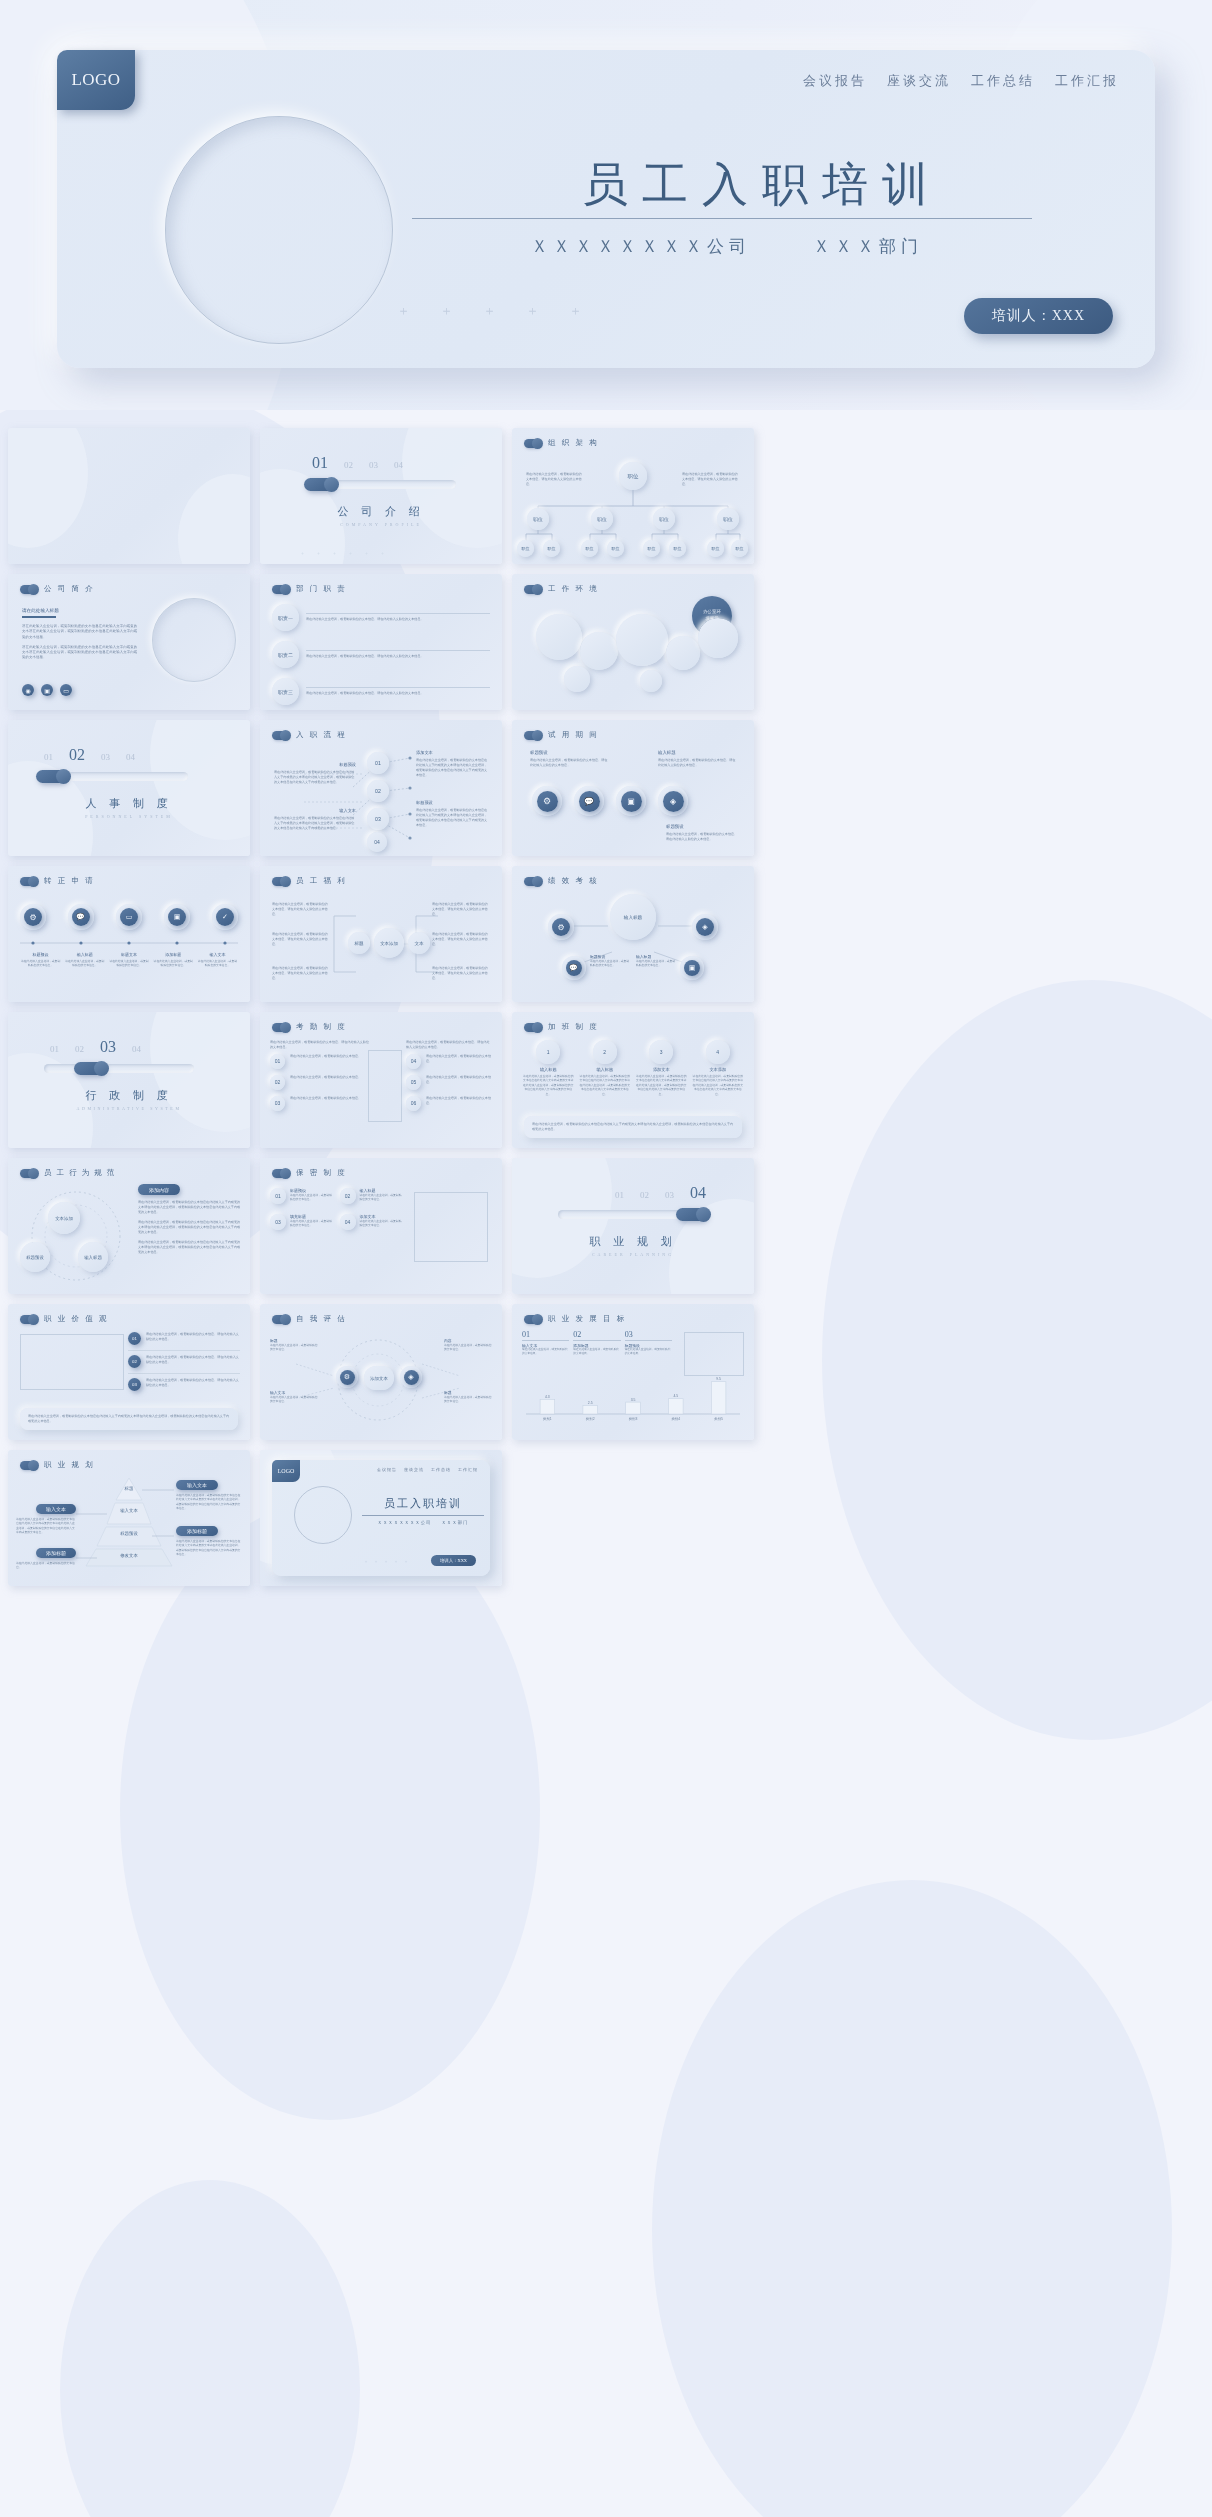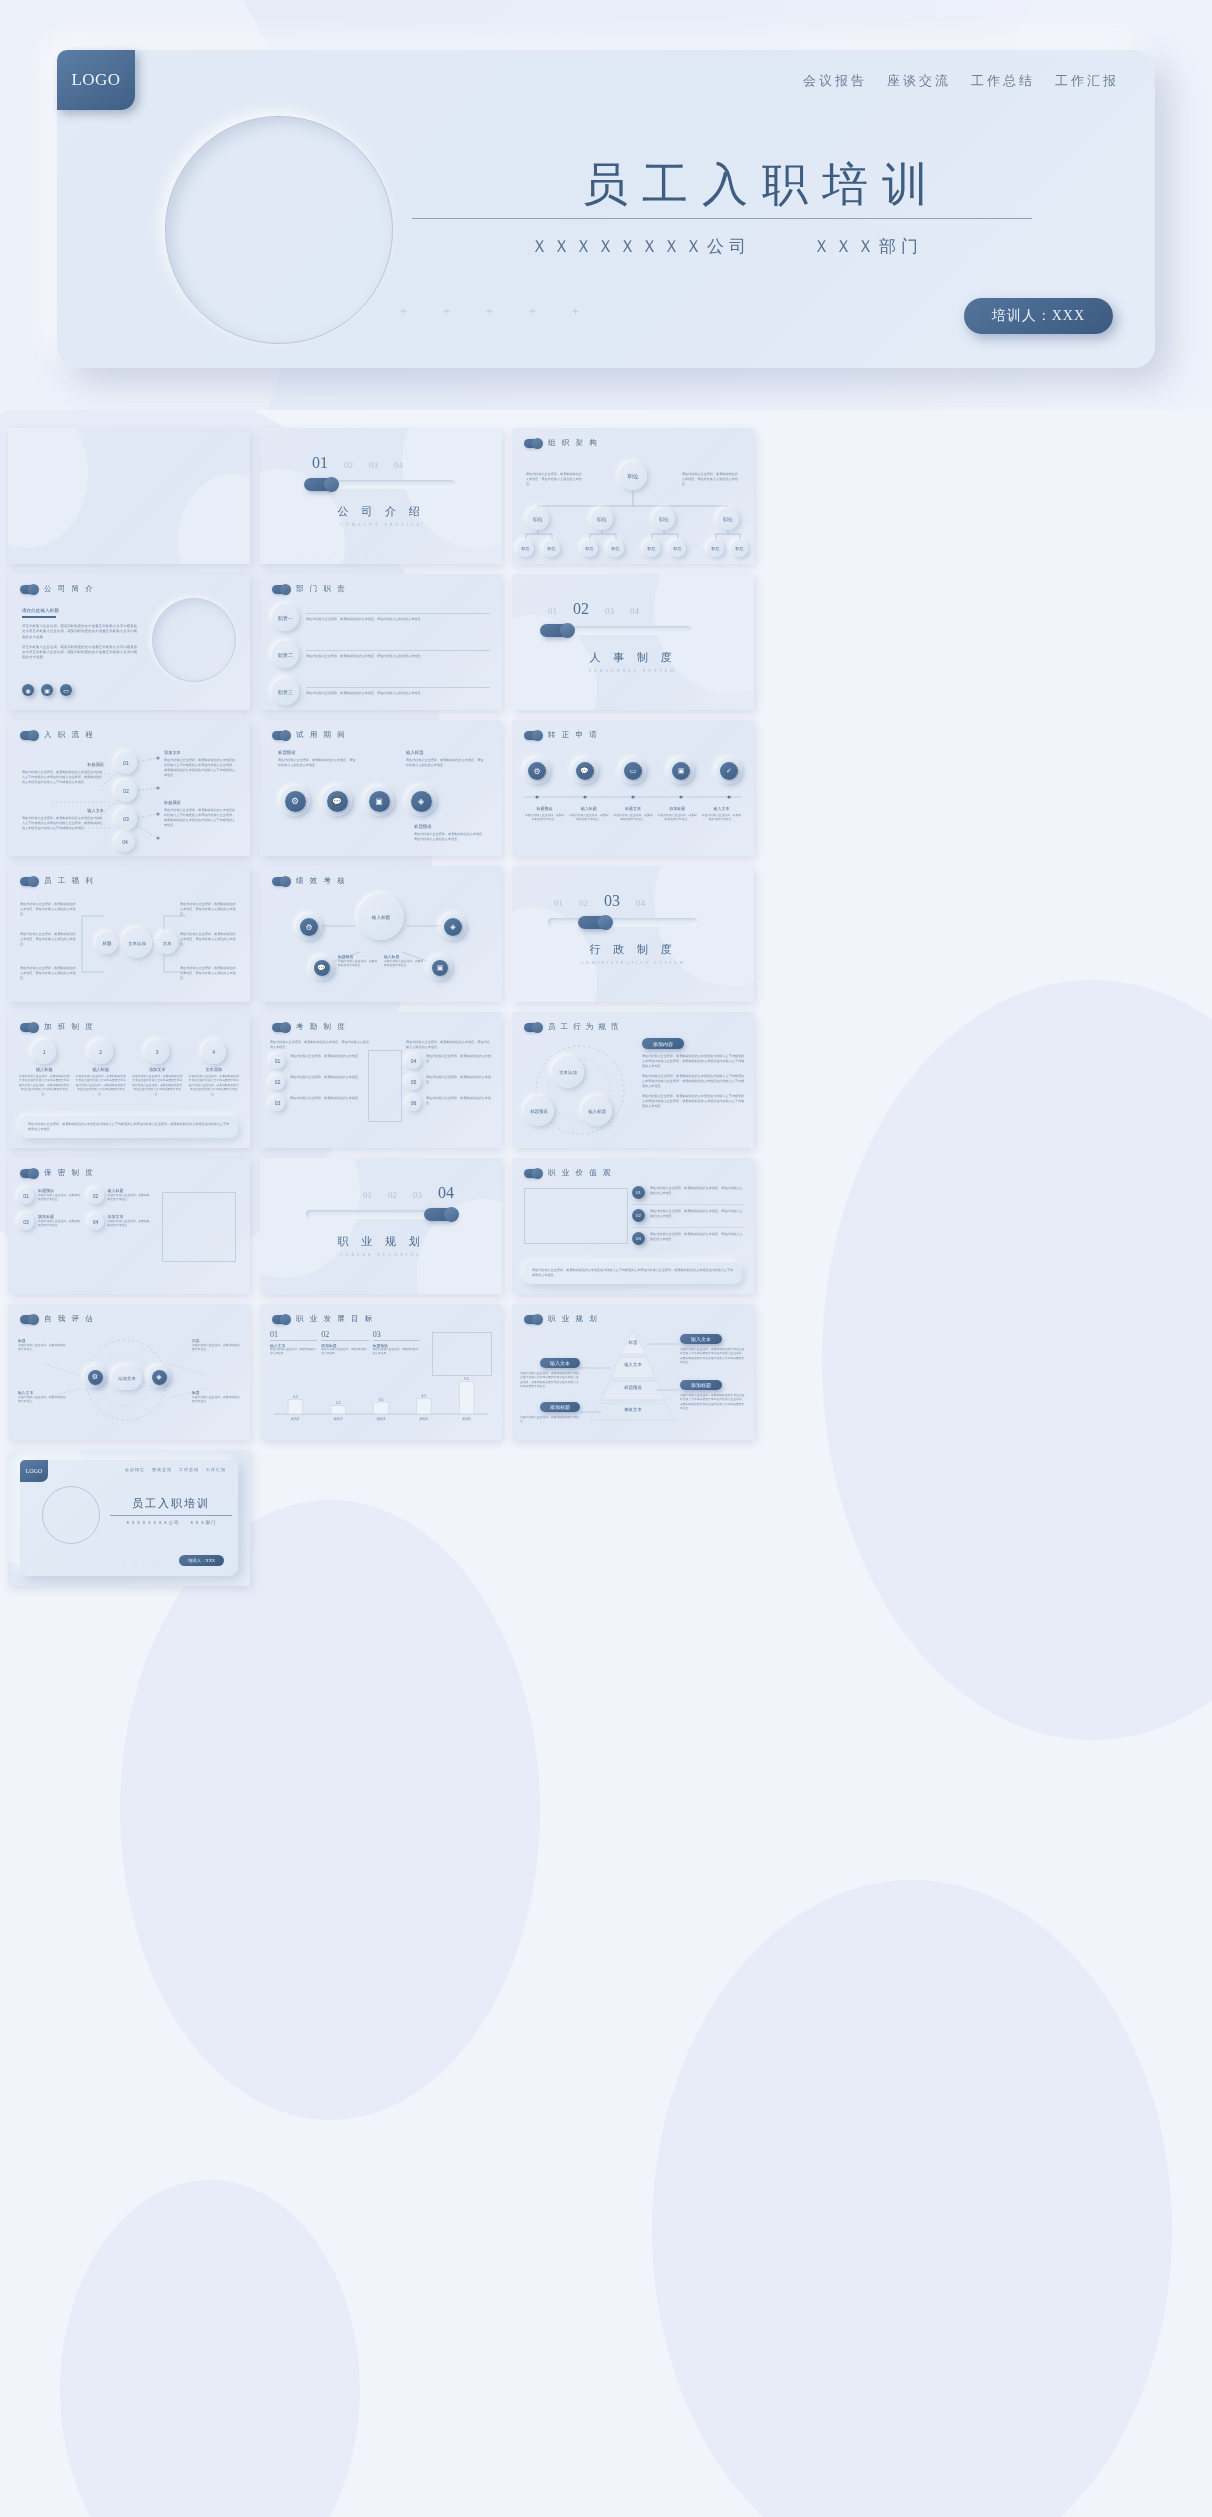--- a/index.html
+++ b/index.html
@@ -243,20 +243,37 @@
       </div>
       <div style="display:flex;align-items:center;gap:7px;">
         <div class="neu-circle" style="width:27px;height:27px;font-size:5px;color:#4b6a8e;flex:0 0 27px;">职责三</div>
         <div style="flex:1;border-top:1px solid #c2cfe0;padding-top:3px;">
           <div class="tiny2">请在此处输入企业培训，或复制粘贴您的文本信息。请在此处输入文贴您的文本信息。</div>
         </div>
       </div>
     </div>
   </div>
 
+  <div class="slide">
+    <div class="sh">
+      <div class="pill"></div>
+      <div class="t">工 作 环 境</div>
+    </div>
+    <div class="blue-circle" style="position:absolute;right:22px;top:22px;width:40px;height:40px;flex-direction:column;font-size:4.4px;line-height:1.5;">
+      <span>办公室环</span>
+      <span>境展示</span>
+    </div>
+    <div class="neu-circle" style="position:absolute;left:24px;top:40px;width:46px;height:46px;"></div>
+    <div class="neu-circle" style="position:absolute;left:68px;top:58px;width:38px;height:38px;"></div>
+    <div class="neu-circle" style="position:absolute;left:104px;top:40px;width:52px;height:52px;"></div>
+    <div class="neu-circle" style="position:absolute;left:154px;top:62px;width:34px;height:34px;"></div>
+    <div class="neu-circle" style="position:absolute;left:186px;top:44px;width:40px;height:40px;"></div>
+    <div class="neu-circle" style="position:absolute;left:52px;top:92px;width:26px;height:26px;"></div>
+    <div class="neu-circle" style="position:absolute;left:128px;top:96px;width:22px;height:22px;"></div>
+  </div>
 
   <div class="slide">
     <div class="sblob" style="width:150px;height:170px;right:-50px;top:-50px;"></div>
     <div class="sblob" style="width:130px;height:150px;left:-45px;bottom:-55px;"></div>
     <div style="position:absolute;left:36px;top:26px;display:flex;gap:16px;align-items:baseline;">
       <span class="sec-num" style="font-size:9px;color:#b6c3d6;">01</span>
       <span class="sec-num" style="font-size:16px;color:#4e6f93;">02</span>
       <span class="sec-num" style="font-size:9px;color:#b6c3d6;">03</span>
       <span class="sec-num" style="font-size:9px;color:#b6c3d6;">04</span>
     </div>
@@ -451,54 +468,20 @@
     </div>
     <div class="track" style="position:absolute;left:36px;top:52px;width:150px;"></div>
     <div class="knob" style="left:66px;top:50px;"></div>
     <div class="np" style="position:absolute;left:0;top:76px;width:242px;text-align:center;font-size:11px;letter-spacing:5px;color:#4a6a8e;">行 政 制 度</div>
     <div style="position:absolute;left:0;top:94px;width:242px;text-align:center;font-size:4px;letter-spacing:2.6px;color:#a9b8cd;font-family:'Liberation Serif',serif;">ADMINISTRATIVE SYSTEM</div>
   </div>
 
   <div class="slide">
     <div class="sh">
       <div class="pill"></div>
-      <div class="t">加 班 制 度</div>
-    </div>
-    <div style="position:absolute;left:10px;top:28px;width:222px;display:grid;grid-template-columns:repeat(4,1fr);gap:4px;">
-      <div style="text-align:center;">
-        <div class="neu-circle" style="width:24px;height:24px;margin:0 auto 3px;font-size:5px;color:#4b6a8e;">1</div>
-        <div class="lbl" style="font-size:4.2px;">输入标题</div>
-        <div class="tiny2" style="font-size:2.8px;margin-top:2px;">请在此处输入企业培训，或复制粘贴您的文本信息在此处输入文字内或复的文本请在此处输入企业培训，或复制粘贴您的文本信息在此处输入文字内或复的文本信息。</div>
-      </div>
-      <div style="text-align:center;">
-        <div class="neu-circle" style="width:24px;height:24px;margin:0 auto 3px;font-size:5px;color:#4b6a8e;">2</div>
-        <div class="lbl" style="font-size:4.2px;">输入标题</div>
-        <div class="tiny2" style="font-size:2.8px;margin-top:2px;">请在此处输入企业培训，或复制粘贴您的文本信息在此处输入文字内或复的文本请在此处输入企业培训，或复制粘贴您的文本信息在此处输入文字内或复的文本信息。</div>
-      </div>
-      <div style="text-align:center;">
-        <div class="neu-circle" style="width:24px;height:24px;margin:0 auto 3px;font-size:5px;color:#4b6a8e;">3</div>
-        <div class="lbl" style="font-size:4.2px;">添加文本</div>
-        <div class="tiny2" style="font-size:2.8px;margin-top:2px;">请在此处输入企业培训，或复制粘贴您的文本信息在此处输入文字内或复的文本请在此处输入企业培训，或复制粘贴您的文本信息在此处输入文字内或复的文本信息。</div>
-      </div>
-      <div style="text-align:center;">
-        <div class="neu-circle" style="width:24px;height:24px;margin:0 auto 3px;font-size:5px;color:#4b6a8e;">4</div>
-        <div class="lbl" style="font-size:4.2px;">文本添加</div>
-        <div class="tiny2" style="font-size:2.8px;margin-top:2px;">请在此处输入企业培训，或复制粘贴您的文本信息在此处输入文字内或复的文本请在此处输入企业培训，或复制粘贴您的文本信息在此处输入文字内或复的文本信息。</div>
-      </div>
-    </div>
-    <div style="position:absolute;left:12px;bottom:10px;width:218px;padding:6px 8px;border-radius:8px;
-                background:linear-gradient(140deg,#e6ecf7,#dee7f4);
-                box-shadow:2px 3px 7px rgba(155,172,198,.4),-2px -2px 6px rgba(255,255,255,.8);">
-      <div class="tiny2">请在此处输入企业培训，或复制粘贴您的文本信息在此处输入文字内或复的文本请在此处输入企业培训，或复制粘贴您的文本信息在此处输入文字内或复的文本信息。</div>
-    </div>
-  </div>
-
-  <div class="slide">
-    <div class="sh">
-      <div class="pill"></div>
       <div class="t">考 勤 制 度</div>
     </div>
     <div style="position:absolute;left:10px;top:28px;width:100px;">
       <div class="tiny2" style="margin-bottom:4px;">请在此处输入企业培训，或复制粘贴您的文本信息。请在此处输入文贴您的文本信息。</div>
       <div style="display:flex;align-items:flex-start;gap:5px;margin-bottom:6px;">
         <div class="neu-circle" style="width:15px;height:15px;font-size:5px;color:#4b6a8e;flex:0 0 15px;">01</div>
         <div class="tiny2">请在此处输入企业培训，或复制粘贴您的文本信息。</div>
       </div>
       <div style="display:flex;align-items:flex-start;gap:5px;margin-bottom:6px;">
         <div class="neu-circle" style="width:15px;height:15px;font-size:5px;color:#4b6a8e;flex:0 0 15px;">02</div>
@@ -517,20 +500,54 @@
         <div class="tiny2">请在此处输入企业培训，或复制粘贴您的文本信息。</div>
       </div>
       <div style="display:flex;align-items:flex-start;gap:5px;margin-bottom:6px;">
         <div class="neu-circle" style="width:15px;height:15px;font-size:5px;color:#4b6a8e;flex:0 0 15px;">05</div>
         <div class="tiny2">请在此处输入企业培训，或复制粘贴您的文本信息。</div>
       </div>
       <div style="display:flex;align-items:flex-start;gap:5px;">
         <div class="neu-circle" style="width:15px;height:15px;font-size:5px;color:#4b6a8e;flex:0 0 15px;">06</div>
         <div class="tiny2">请在此处输入企业培训，或复制粘贴您的文本信息。</div>
       </div>
+    </div>
+  </div>
+
+  <div class="slide">
+    <div class="sh">
+      <div class="pill"></div>
+      <div class="t">加 班 制 度</div>
+    </div>
+    <div style="position:absolute;left:10px;top:28px;width:222px;display:grid;grid-template-columns:repeat(4,1fr);gap:4px;">
+      <div style="text-align:center;">
+        <div class="neu-circle" style="width:24px;height:24px;margin:0 auto 3px;font-size:5px;color:#4b6a8e;">1</div>
+        <div class="lbl" style="font-size:4.2px;">输入标题</div>
+        <div class="tiny2" style="font-size:2.8px;margin-top:2px;">请在此处输入企业培训，或复制粘贴您的文本信息在此处输入文字内或复的文本请在此处输入企业培训，或复制粘贴您的文本信息在此处输入文字内或复的文本信息。</div>
+      </div>
+      <div style="text-align:center;">
+        <div class="neu-circle" style="width:24px;height:24px;margin:0 auto 3px;font-size:5px;color:#4b6a8e;">2</div>
+        <div class="lbl" style="font-size:4.2px;">输入标题</div>
+        <div class="tiny2" style="font-size:2.8px;margin-top:2px;">请在此处输入企业培训，或复制粘贴您的文本信息在此处输入文字内或复的文本请在此处输入企业培训，或复制粘贴您的文本信息在此处输入文字内或复的文本信息。</div>
+      </div>
+      <div style="text-align:center;">
+        <div class="neu-circle" style="width:24px;height:24px;margin:0 auto 3px;font-size:5px;color:#4b6a8e;">3</div>
+        <div class="lbl" style="font-size:4.2px;">添加文本</div>
+        <div class="tiny2" style="font-size:2.8px;margin-top:2px;">请在此处输入企业培训，或复制粘贴您的文本信息在此处输入文字内或复的文本请在此处输入企业培训，或复制粘贴您的文本信息在此处输入文字内或复的文本信息。</div>
+      </div>
+      <div style="text-align:center;">
+        <div class="neu-circle" style="width:24px;height:24px;margin:0 auto 3px;font-size:5px;color:#4b6a8e;">4</div>
+        <div class="lbl" style="font-size:4.2px;">文本添加</div>
+        <div class="tiny2" style="font-size:2.8px;margin-top:2px;">请在此处输入企业培训，或复制粘贴您的文本信息在此处输入文字内或复的文本请在此处输入企业培训，或复制粘贴您的文本信息在此处输入文字内或复的文本信息。</div>
+      </div>
+    </div>
+    <div style="position:absolute;left:12px;bottom:10px;width:218px;padding:6px 8px;border-radius:8px;
+                background:linear-gradient(140deg,#e6ecf7,#dee7f4);
+                box-shadow:2px 3px 7px rgba(155,172,198,.4),-2px -2px 6px rgba(255,255,255,.8);">
+      <div class="tiny2">请在此处输入企业培训，或复制粘贴您的文本信息在此处输入文字内或复的文本请在此处输入企业培训，或复制粘贴您的文本信息在此处输入文字内或复的文本信息。</div>
     </div>
   </div>
 
   <div class="slide">
     <div class="sh">
       <div class="pill"></div>
       <div class="t" style="letter-spacing:1.6px;">员 工 行 为 规 范</div>
     </div>
     <svg width="130" height="96" style="position:absolute;left:6px;top:30px;">
       <circle cx="62" cy="48" r="44" fill="none" stroke="#b6c4d7" stroke-width="0.7" stroke-dasharray="2 3"></circle>

